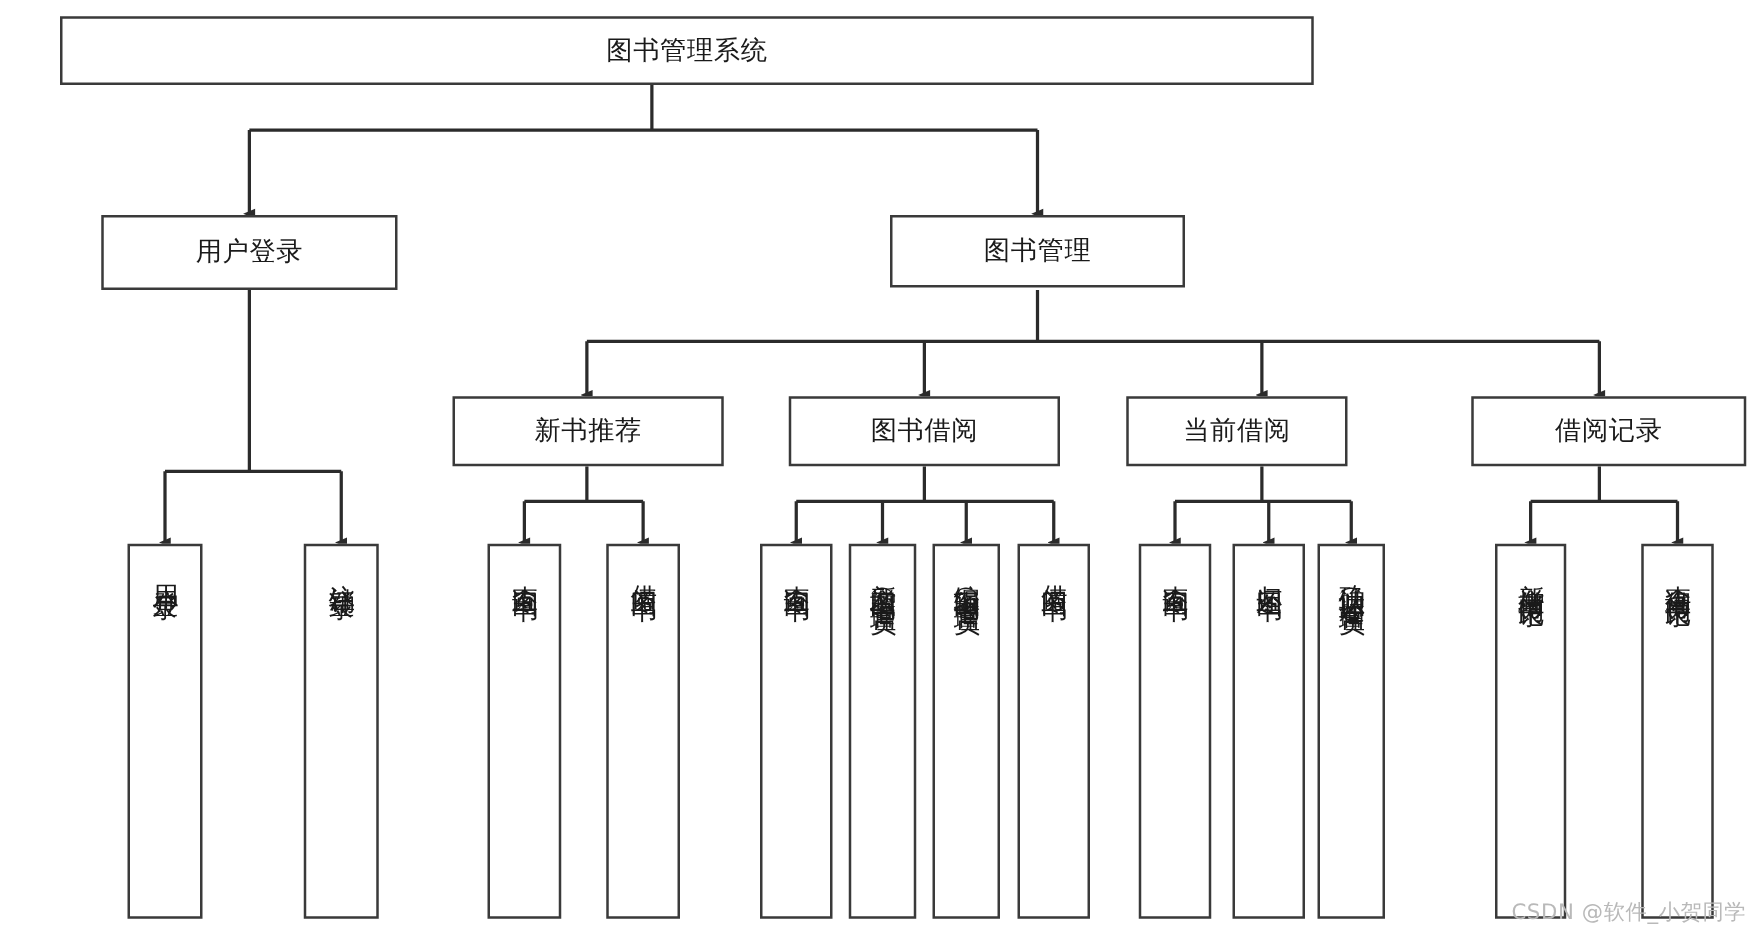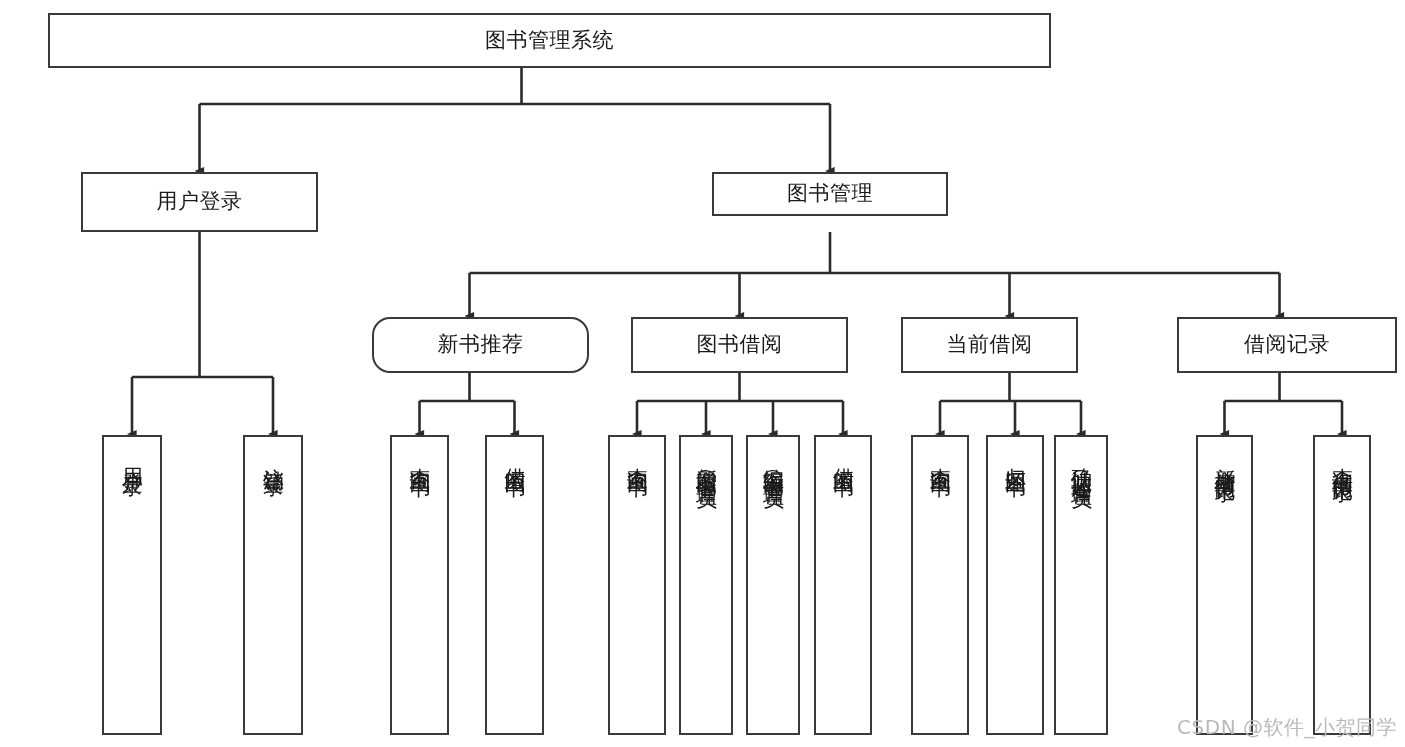--- a/index.html
+++ b/index.html
@@ -52,21 +52,21 @@
     text-orientation: upright;
     font-size: 21px;
     letter-spacing: 3px;
     line-height: 1;
     margin: 0 auto;
   }
   .watermark {
     position: absolute;
     right: 8px;
     bottom: 6px;
-    font-size: 20px;
+    font-size: 17px;
     color: #b9b9b9;
     white-space: nowrap;
     letter-spacing: 0.5px;
   }
 </style>
 </head>
 <body>
 
 <div id="canvas">
   <svg class="connectors" viewBox="0 0 1405 747">
@@ -112,24 +112,24 @@
       </g>
   </svg>
 
   <div id="node-layer">
       <div class="node h" style="left: 20px; top: 13px; width: 1003px; height: 55px; margin-left: 28px;">
         <div class="label">图书管理系统</div>
       </div>
       <div class="node h" style="left: 81px; top: 172px; width: 237px; height: 60px;">
         <div class="label">用户登录</div>
       </div>
-      <div class="node h" style="left: 712px; top: 172px; width: 236px; height: 44px;">
+      <div class="node h" style="left: 712px; top: 172px; width: 236px; height: 58px;">
         <div class="label">图书管理</div>
       </div>
-      <div class="node h" style="left: 372px; top: 317px; width: 217px; height: 56px; border-radius: 18px;">
+      <div class="node h" style="left: 362px; top: 317px; width: 217px; height: 56px;">
         <div class="label">新书推荐</div>
       </div>
       <div class="node h" style="left: 631px; top: 317px; width: 217px; height: 56px; justify-content: center;">
         <div class="label">图书借阅</div>
       </div>
       <div class="node h" style="left: 901px; top: 317px; width: 177px; height: 56px;">
         <div class="label">当前借阅</div>
       </div>
       <div class="node h" style="left: 1177px; top: 317px; width: 220px; height: 56px;">
         <div class="label">借阅记录</div>

